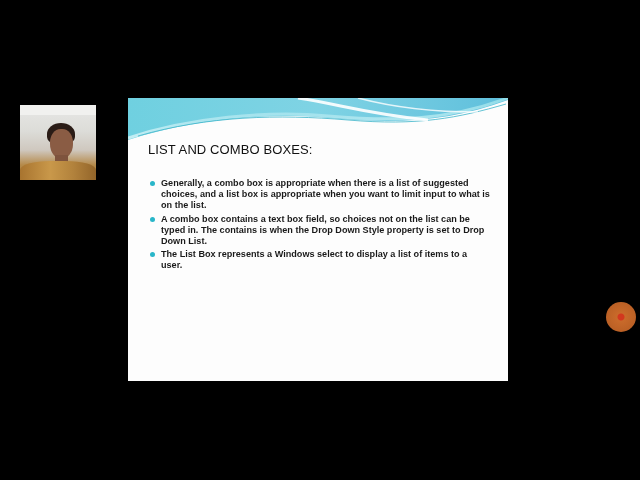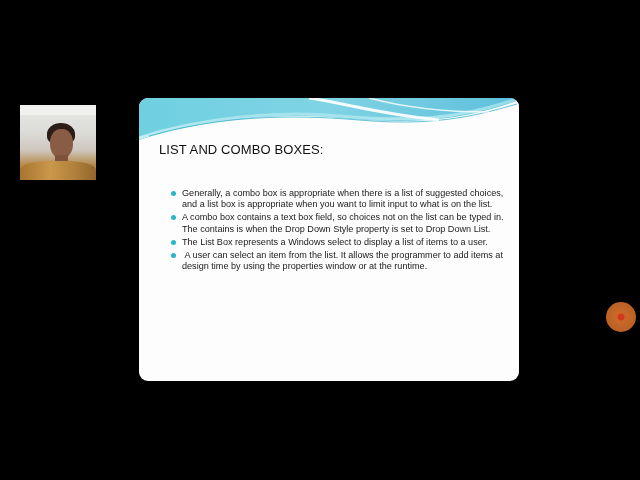--- a/index.html
+++ b/index.html
@@ -12,28 +12,28 @@
     background: linear-gradient(180deg, #e8e8e6 0%, #dcdcd8 35%, #cfc8bf 60%, #b58a4a 80%, #a57838 100%);
     overflow: hidden;
   }
   .webcam .ceiling { position:absolute; left:0; top:0; width:100%; height:10px; background:#f1f1ef; }
   .webcam .hair { position:absolute; left:27px; top:18px; width:28px; height:22px; border-radius:50% 50% 40% 40%; background:#2a1c16; }
   .webcam .face { position:absolute; left:30px; top:24px; width:23px; height:30px; border-radius:45% 45% 50% 50%; background:#8a5c44; }
   .webcam .neck { position:absolute; left:35px; top:50px; width:13px; height:10px; background:#7e533d; }
   .webcam .saree { position:absolute; left:0; top:56px; width:76px; height:22px; border-radius:40% 40% 0 0; background:linear-gradient(90deg,#a8742f,#c9984a 40%,#b2823c 70%,#93652a); }
 
   .slide {
-    position: absolute; left: 139px; top: 98px; width: 380px; height: 283px;
-    background: #fdfdfd; overflow: hidden; border-radius: 9px;
+    position: absolute; left: 128px; top: 98px; width: 380px; height: 283px;
+    background: #fdfdfd; overflow: hidden;
   }
   .slide .banner { position:absolute; left:0; top:0; width:380px; height:42px; }
   .slide-title {
     position: absolute; left: 20px; top: 44px; font-size: 13px; color: #111; letter-spacing: 0.1px;
   }
-  .bullets { position:absolute; left: 22px; top: 80px; width: 340px; margin:10px; padding:0; list-style:none; }
+  .bullets { position:absolute; left: 22px; top: 80px; width: 340px; margin:0; padding:0; list-style:none;font-weight:bold; }
   .bullets li { position: relative; padding-left: 11px; font-size: 9.1px; line-height: 11.2px; color: #1a1a1a; margin-bottom: 2px; }
   .bullets li .dot {
     position:absolute; left:0; top:3px; width:5px; height:5px; border-radius:50%; background:#29b6c9;
   }
 
   .floating-button {
     position: absolute; left: 606px; top: 302px; width: 34px; height: 30px; overflow: hidden;
   }
   .floating-button .circle {
     position:absolute; left:0; top:0; width:30px; height:30px; border-radius:50%;
@@ -80,22 +80,18 @@
       <span>Generally, a combo box is appropriate when there is a list of suggested choices, and a list box is appropriate when you want to limit input to what is on the list.</span>
     </li>
     <li>
       <span class="dot"></span>
       <span>A combo box contains a text box field, so choices not on the list can be typed in. The contains is when the Drop Down Style property is set to Drop Down List.</span>
     </li>
     <li>
       <span class="dot"></span>
       <span>The List Box represents a Windows select to display a list of items to a user.</span>
     </li>
-    <li>
-      <span class="dot"></span>
-      <span style="white-space:pre-wrap;"> A user can select an item from the list. It allows the programmer to add items at design time by using the properties window or at the runtime.</span>
-    </li>
   </ul>
 </div>
 
 <div class="floating-button">
   <div class="circle"></div>
 </div>
 
 </body></html>

